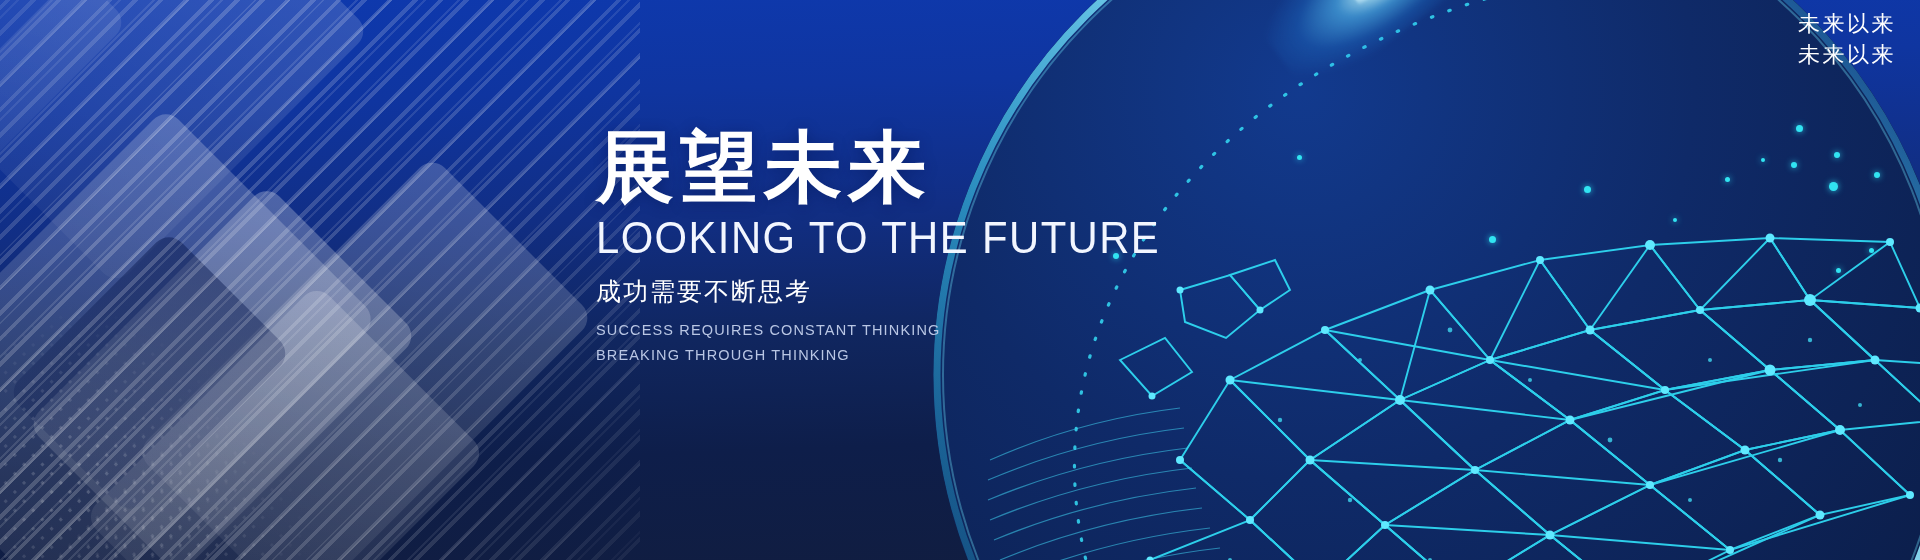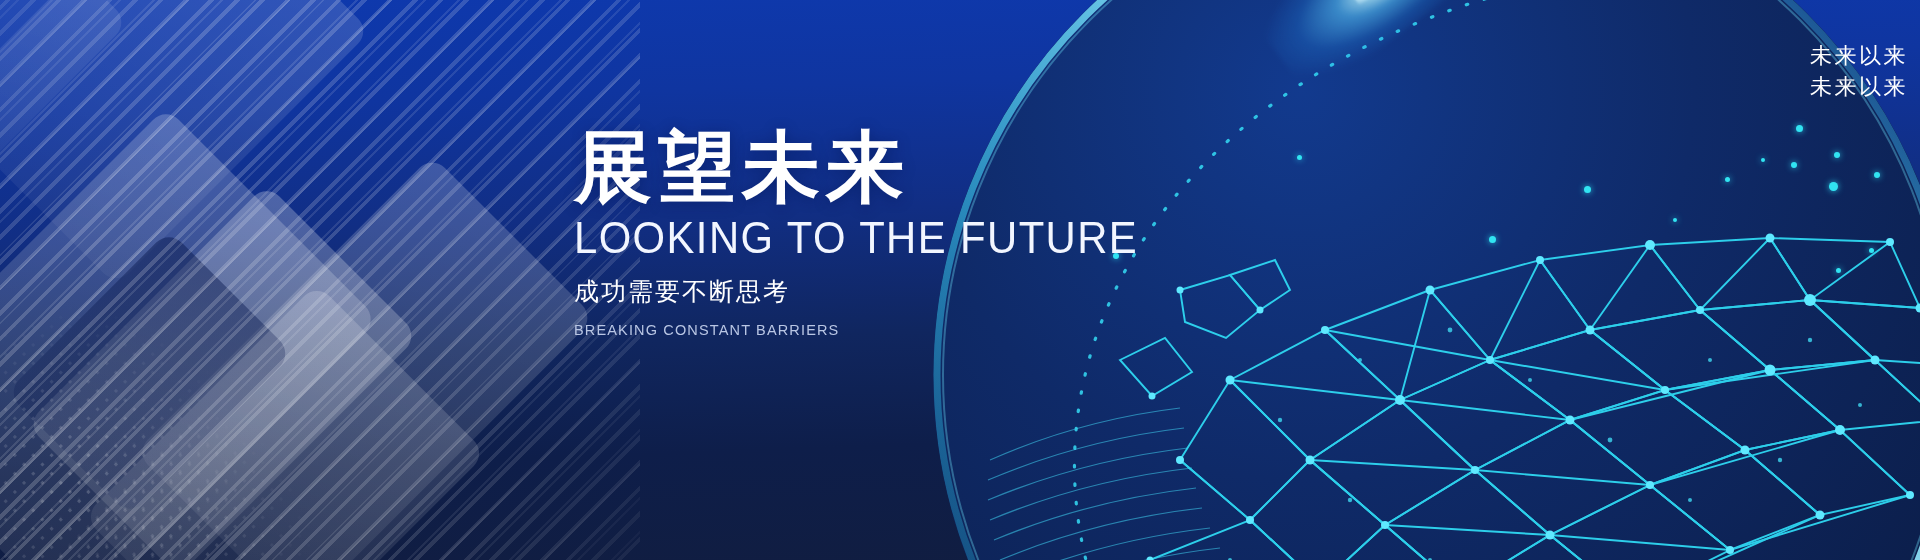--- a/index.html
+++ b/index.html
@@ -77,21 +77,21 @@
     background:radial-gradient(ellipse at center,#ffffff 0%,#d9f6ff 40%,rgba(140,230,255,0) 100%);
     filter:blur(1px);
   }
 
   
   .ambient{position:absolute;inset:0;pointer-events:none;}
   .adot{position:absolute;border-radius:50%;background:#31e4f2;
          box-shadow:0 0 6px rgba(45,220,245,.85);}
 
   
-  .copy{position:absolute;left:574px;top:128px;width:640px;}
+  .copy{position:absolute;left:596px;top:128px;width:640px;}
   .headline-cn{
     font-size:78px;font-weight:bold;color:#ffffff;letter-spacing:6px;
     line-height:1;margin:0 0 8px 0;white-space:nowrap;
     text-shadow:0 2px 14px rgba(0,20,80,.45);
   }
   .headline-en{
     font-size:45px;font-weight:300;color:#f2f6ff;letter-spacing:1.5px;
     line-height:1.05;margin:0 0 14px 0;white-space:nowrap;
     transform:scaleX(.93);transform-origin:left center;
   }
@@ -100,22 +100,22 @@
     line-height:1.32;margin:0 0 10px 0;
   }
   .sub-cn div{white-space:nowrap;}
   .sub-en{
     font-size:14.5px;font-weight:400;color:#b9c6e4;letter-spacing:1.15px;
     line-height:1.72;margin:0;
   }
   .sub-en div{white-space:nowrap;}
 
   .corner-cn{
-    position:absolute;right:12px;top:8px;
-    font-size:22px;font-weight:500;color:#ffffff;letter-spacing:2.5px;line-height:1.42;margin-top:32px;
+    position:absolute;right:24px;top:8px;
+    font-size:22px;font-weight:500;color:#ffffff;letter-spacing:2.5px;line-height:1.42;
   }
   .corner-cn div{white-space:nowrap;}
 </style>
 </head>
 <body>
 
 <div class="banner">
 
   <div class="left-art">
 
@@ -335,21 +335,22 @@
     <span class="adot" style="left:1836px;top:268px;width:5px;height:5px;"></span>
   </div>
 
   <div class="copy">
     <div class="headline-cn">展望未来</div>
     <div class="headline-en">LOOKING TO THE FUTURE</div>
     <div class="sub-cn">
       <div>成功需要不断思考</div>
     </div>
     <div class="sub-en">
-      <div>BREAKING CONSTANT BARRIERS</div>
+      <div>SUCCESS REQUIRES CONSTANT THINKING</div>
+      <div>BREAKING THROUGH THINKING</div>
     </div>
   </div>
 
   <div class="corner-cn">
     <div>未来以来</div>
     <div>未来以来</div>
   </div>
 
 </div>
 

